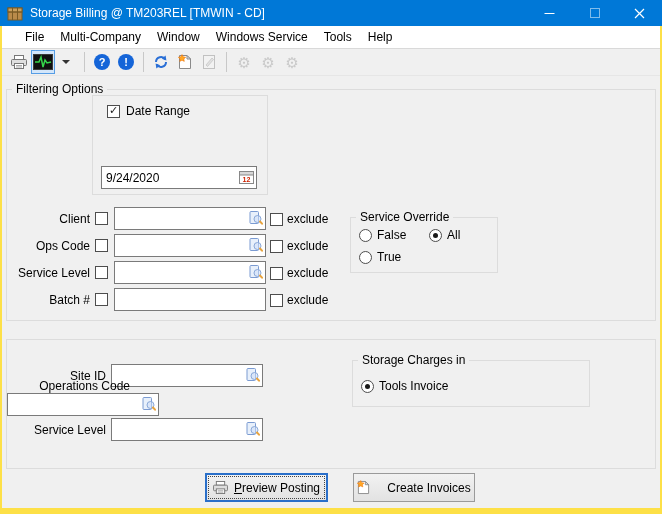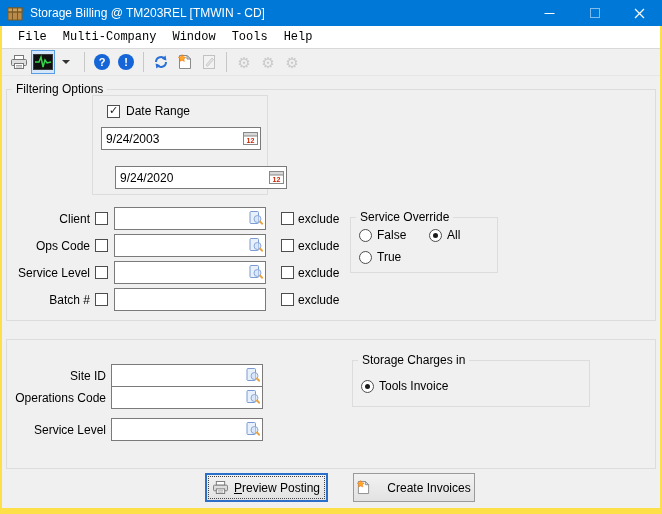--- a/index.html
+++ b/index.html
@@ -10,21 +10,21 @@
   .titlebar { position:absolute; top:0; left:0; right:0; height:26px; background:#0078d7; display:flex; align-items:center; }
   .app-icon { margin-left:7px; display:flex; }
   .title-text { color:#fff; margin-left:7px; font-size:12px; white-space:nowrap; }
   .caption-btns { margin-left:auto; display:flex; height:100%; }
   .caption-btn { width:45px; height:100%; display:flex; align-items:center; justify-content:center; }
   .caption-btn.dim { opacity:.5; }
 
   
   .win-body { position:absolute; top:26px; left:2px; right:2px; bottom:6px; background:#f0f0f0; overflow:hidden; }
 
-  .menubar { height:22px; background:#ffffff; display:flex; align-items:center; padding-left:8px;font-family:Liberation Mono, monospace; }
+  .menubar { height:22px; background:#ffffff; display:flex; align-items:center; padding-left:15px; }
   .menu-item { padding:3px 8px; cursor:default; }
 
   .toolbar { height:28px; background:#f0f0f0; border-top:1px solid #d9d9d9; border-bottom:1px solid #e6e6e6; display:flex; align-items:center; padding-left:5px; }
   .tool-btn { min-width:24px; height:24px; display:flex; align-items:center; justify-content:center; border:1px solid transparent; }
   .tool-btn.active { border:1px solid #569de5; background:#d3e6fa; }
   .tool-btn.disabled { opacity:.45; }
   .tool-sep { width:1px; height:20px; background:#c8c8c8; margin:0 5px; }
   .dd-arrow { width:0; height:0; border-left:4px solid transparent; border-right:4px solid transparent; border-top:4px solid #333; margin:0 4px 0 2px; }
   .round-ic { width:16px; height:16px; border-radius:50%; background:#1565d8; color:#fff; font-weight:bold; font-size:11px; display:flex; align-items:center; justify-content:center; }
   .gear-glyph { font-size:15px; color:#9c9c9c; line-height:1; }
@@ -44,21 +44,21 @@
   .radio.selected::after { content:""; width:5px; height:5px; border-radius:50%; background:#1a1a1a; }
 
   .field { position:relative; display:inline-block; }
   .field input { width:100%; height:23px; border:1px solid #7a7a7a; background:#fff; font-family:"Liberation Sans", sans-serif; font-size:12px; padding:0 20px 0 4px; }
   .field.plain input { padding-right:4px; }
   .field .in-icon { position:absolute; right:3px; top:4px; pointer-events:auto; display:flex; }
 
   .frow { position:absolute; display:flex; align-items:center; height:23px; }
   .frow .flabel { width:88px; text-align:right; padding-right:5px; white-space:nowrap; }
   .frow.proc .flabel { width:104px; }
-  .frow .excl { display:flex; align-items:flex-start; margin-left:15px; }
+  .frow .excl { display:flex; align-items:flex-end; margin-left:4px; }
   .frow .excl span.txt { margin-left:4px; }
 
   .radio-item { position:absolute; display:flex; align-items:center; }
   .radio-item .txt { margin-left:5px; white-space:nowrap; }
 
   .btn { position:absolute; height:29px; display:flex; align-items:center; justify-content:center; background:linear-gradient(#f2f2f2,#e2e2e2); border:1px solid #9a9a9a; font-size:12px; }
   .btn .b-icon { margin-right:6px; display:flex; }
   .btn.default { border:2px solid #2a6fc9; outline:1px dotted #444; outline-offset:-4px; }
   .u { text-decoration:underline; }
 </style>
@@ -94,20 +94,21 @@
       </div>
     </div>
   </div>
 
   <div class="win-body">
 
     <div class="menubar">
       <span class="menu-item">File</span>
       <span class="menu-item">Multi-Company</span>
       <span class="menu-item">Window</span>
+      <span class="menu-item">Windows Service</span>
       <span class="menu-item">Tools</span>
       <span class="menu-item">Help</span>
     </div>
 
     <div class="toolbar">
       <div class="tool-btn">
         <svg width="16" height="14" viewBox="0 0 16 14">
           <rect x="3.5" y="0.5" width="9" height="4" fill="#fff" stroke="#777"></rect>
           <rect x="0.5" y="4.5" width="15" height="6" rx="1" fill="#dfdfdf" stroke="#777"></rect>
           <rect x="3.5" y="8.5" width="9" height="5" fill="#fff" stroke="#777"></rect>
@@ -167,31 +168,21 @@
     <div class="content">
 
       <div class="groupbox" style="left:4px; top:12px; width:650px; height:232px;">
         <span class="gb-label">Filtering Options</span>
 
         <div class="subpanel" style="left:85px; top:5px; width:176px; height:100px;">
           <div style="position:absolute; left:14px; top:8px; display:flex; align-items:center;">
             <span class="cb checked"></span>
             <span style="margin-left:6px;">Date Range</span>
           </div>
-          <div class="field" style="position:absolute; left:8px; top:31px; width:160px;">
-            <input type="text" value="9/24/2003" style="">
-            <span class="in-icon">
-              <svg width="15" height="14" viewBox="0 0 15 14">
-                <rect x="0.5" y="1.5" width="14" height="12" fill="#fff" stroke="#888"></rect>
-                <rect x="0.5" y="1.5" width="14" height="3.5" fill="#d8d8d8" stroke="#888"></rect>
-                <text x="7.5" y="11.5" font-size="7" fill="#cc2200" text-anchor="middle" font-weight="bold" font-family="Liberation Sans, sans-serif">12</text>
-              </svg>
-            </span>
-          </div>
-          <div class="field" style="position:absolute; left:22px; top:70px; width:172px;">
+          <div class="field" style="position:absolute; left:8px; top:70px; width:156px;">
             <input type="text" value="9/24/2020" style="">
             <span class="in-icon">
               <svg width="15" height="14" viewBox="0 0 15 14">
                 <rect x="0.5" y="1.5" width="14" height="12" fill="#fff" stroke="#888"></rect>
                 <rect x="0.5" y="1.5" width="14" height="3.5" fill="#d8d8d8" stroke="#888"></rect>
                 <text x="7.5" y="11.5" font-size="7" fill="#cc2200" text-anchor="middle" font-weight="bold" font-family="Liberation Sans, sans-serif">12</text>
               </svg>
             </span>
           </div>
         </div>
@@ -291,21 +282,21 @@
             <span class="in-icon">
               <svg width="14" height="14" viewBox="0 0 14 14">
                 <rect x="1" y="0.5" width="8.5" height="12" rx="1" fill="#e8f0fb" stroke="#7b9bd2"></rect>
                 <circle cx="8.5" cy="8" r="3.5" fill="rgba(205,223,248,0.55)" stroke="#8aa8d8"></circle>
                 <line x1="11" y1="10.5" x2="13" y2="12.7" stroke="#e8a33d" stroke-width="2" stroke-linecap="round"></line>
               </svg>
             </span>
           </div>
         </div>
 
-        <div class="frow proc" style="left:0; top:46px;">
+        <div class="frow proc" style="left:0; top:39px;flex-direction:column;">
           <span class="flabel">Operations Code</span>
           <div class="field" style="width:152px;">
             <input type="text" value="" style="">
             <span class="in-icon">
               <svg width="14" height="14" viewBox="0 0 14 14">
                 <rect x="1" y="0.5" width="8.5" height="12" rx="1" fill="#e8f0fb" stroke="#7b9bd2"></rect>
                 <circle cx="8.5" cy="8" r="3.5" fill="rgba(205,223,248,0.55)" stroke="#8aa8d8"></circle>
                 <line x1="11" y1="10.5" x2="13" y2="12.7" stroke="#e8a33d" stroke-width="2" stroke-linecap="round"></line>
               </svg>
             </span>

